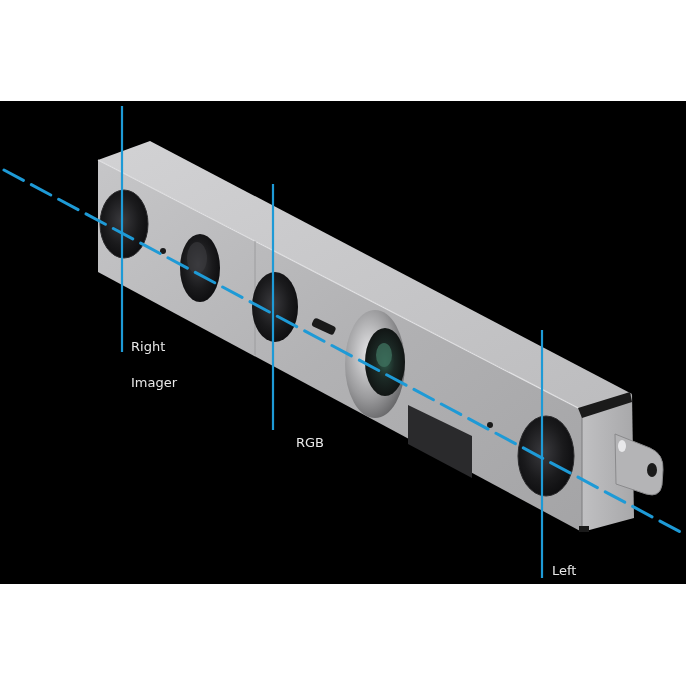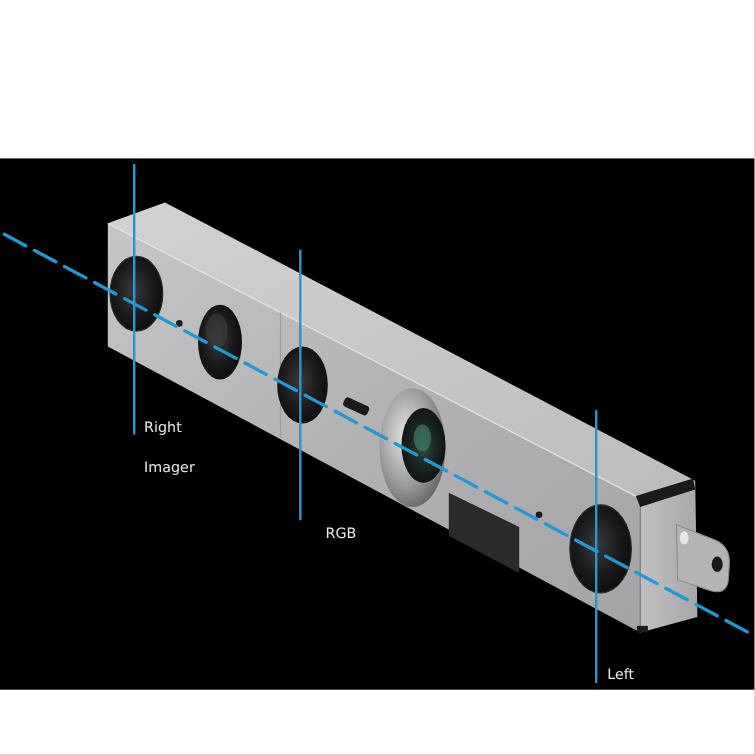--- a/index.html
+++ b/index.html
@@ -1,17 +1,17 @@
 <!DOCTYPE html>
 <html><head>
 <meta charset="utf-8">
 <style>
   html, body { margin: 0; padding: 0; background: #ffffff; }
   body { width: 686px; height: 686px; position: relative; overflow: hidden; font-family: "DejaVu Sans", sans-serif; }
-  .stage { position: absolute; left: 0; top: 101px; width: 686px; height: 483px; background: #000000; overflow: hidden; margin-top: 43px; }
+  .stage { position: absolute; left: 0; top: 101px; width: 686px; height: 483px; background: #000000; overflow: hidden; }
   .stage svg { position: absolute; left: 0; top: -101px; width: 686px; height: 686px; }
   .label { position: absolute; color: #e8e8e8; font-family: "DejaVu Sans", sans-serif; font-size: 13px; line-height: 18px; white-space: pre-line; }
   .label span { display: block; }
 </style>
 </head>
 <body>
 
 <div class="stage">
   <svg viewBox="0 0 686 686" xmlns="http://www.w3.org/2000/svg">
     <defs>

